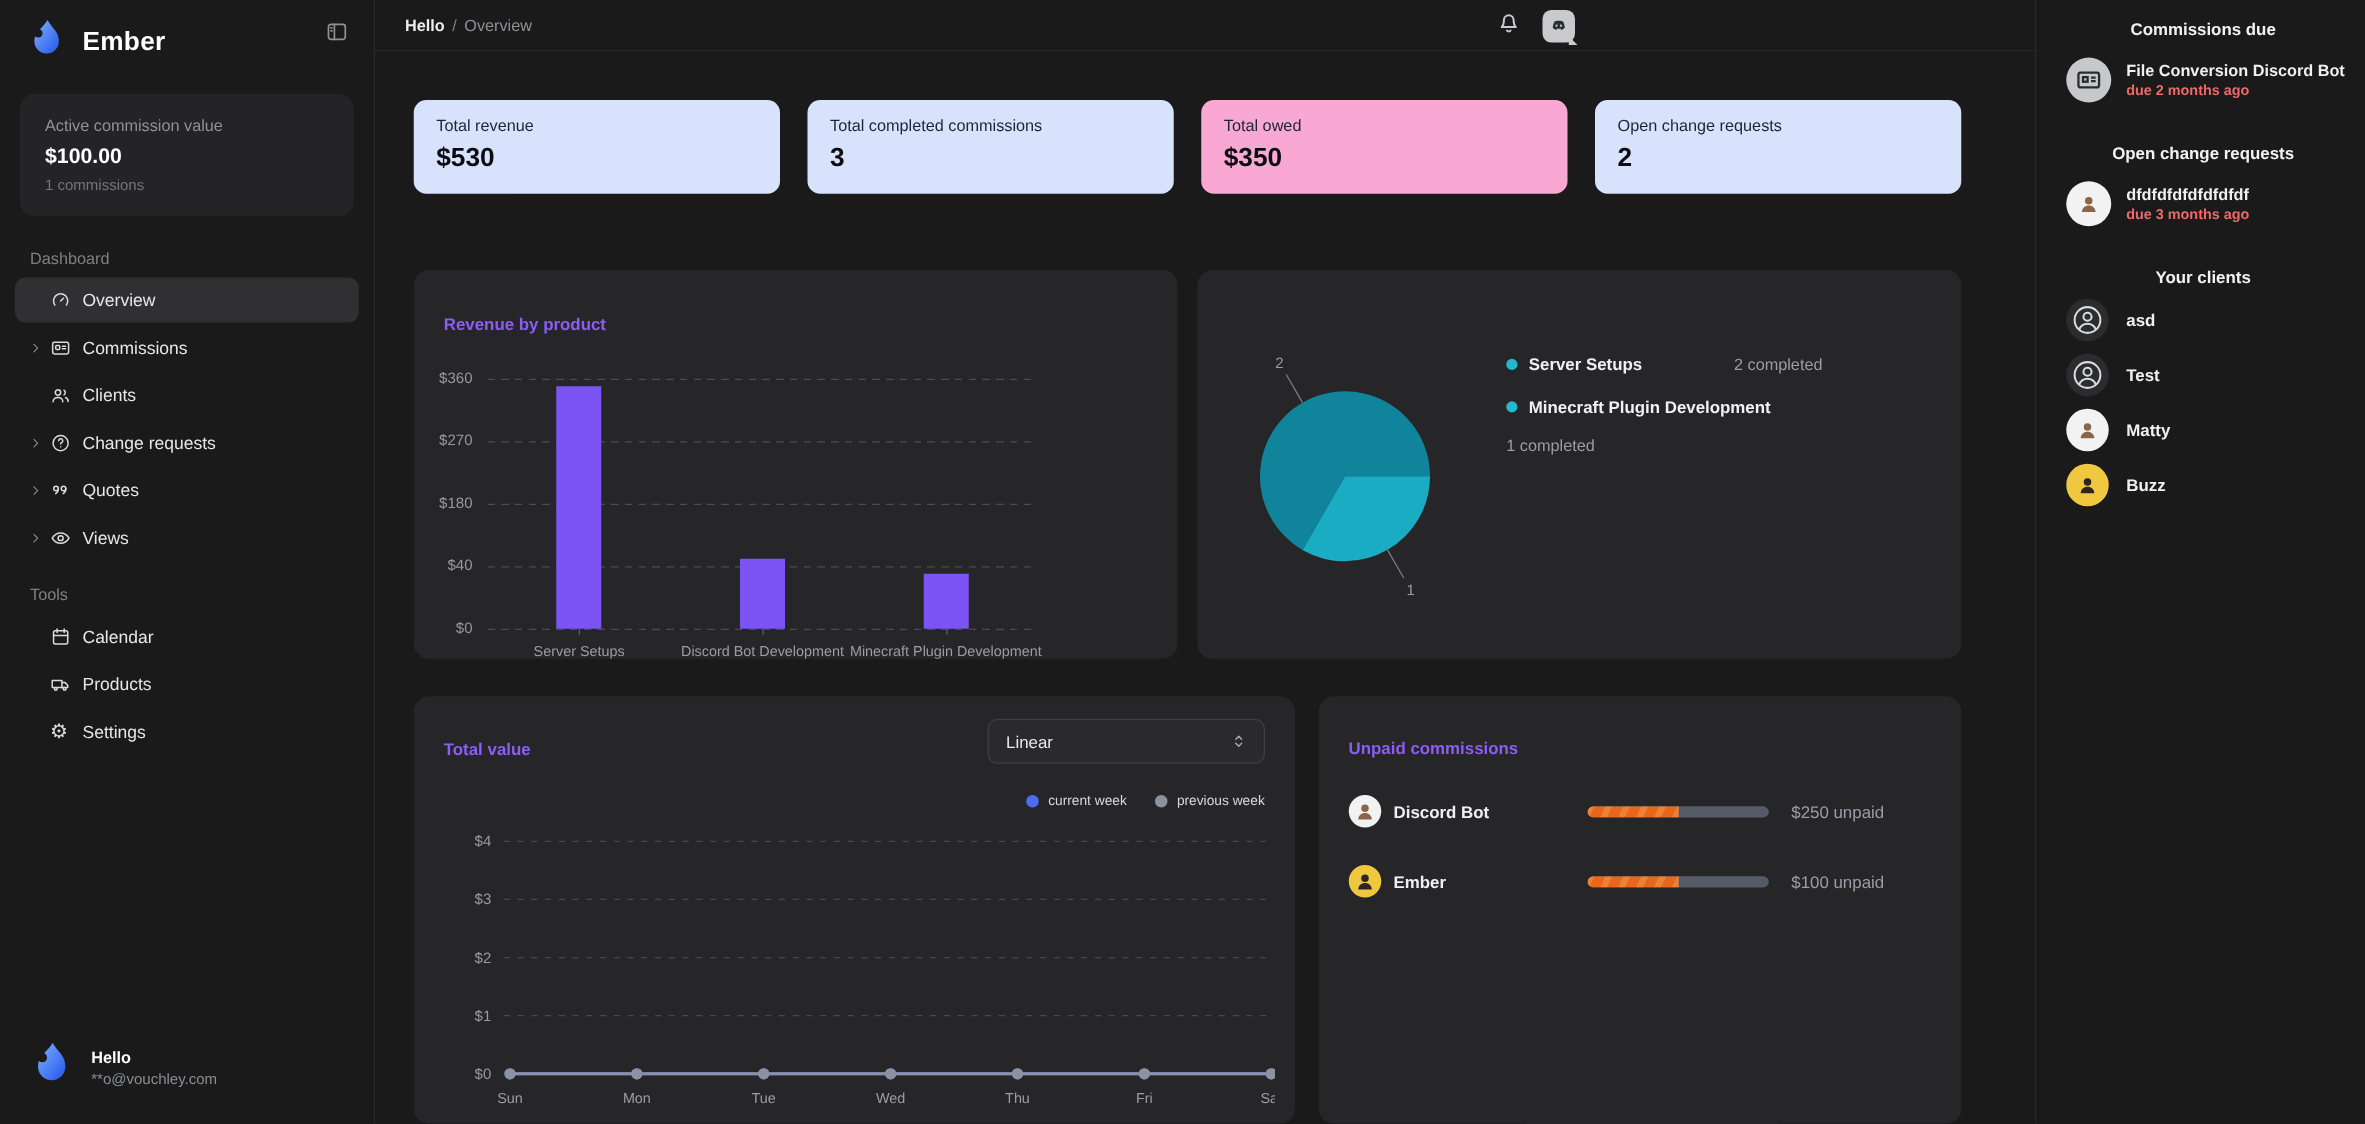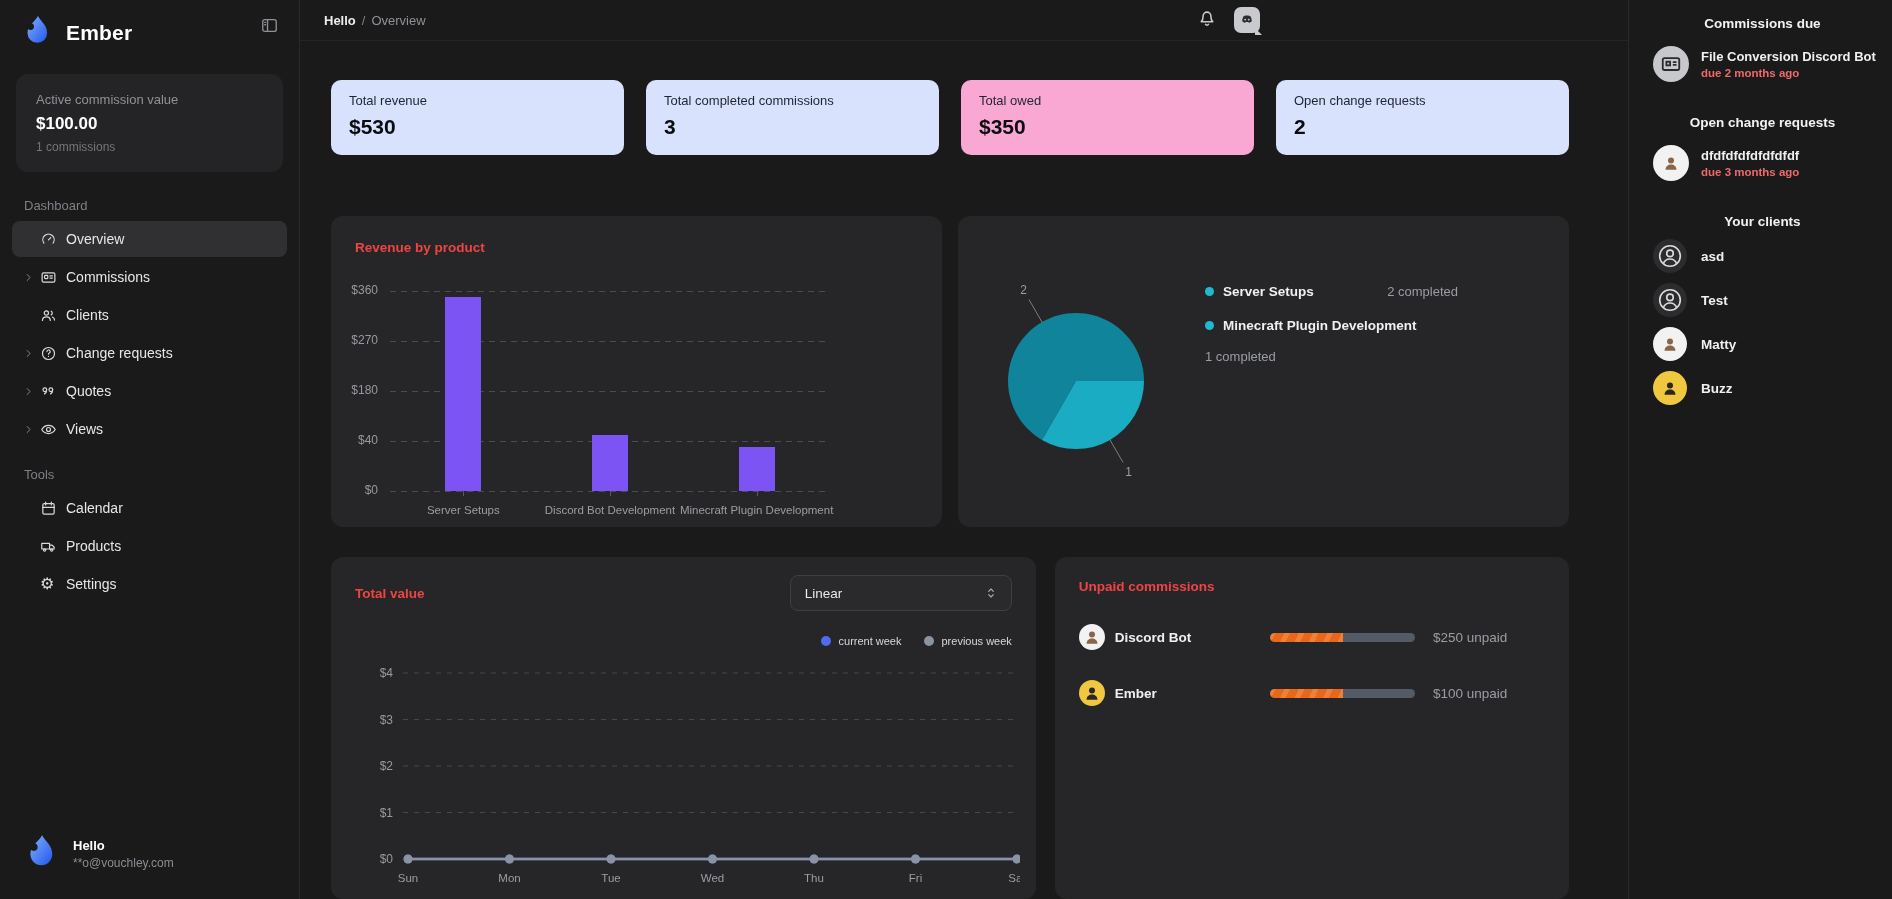--- a/index.html
+++ b/index.html
@@ -46,21 +46,21 @@
 
   .content { padding:39px 59px 0 31px; flex:1; display:flex; flex-direction:column; overflow:hidden; }
   .stats-row { display:flex; gap:22px; height:75px; flex:0 0 75px; }
   .stat-card { flex:1; border-radius:10px; padding:13px 18px; }
   .stat-label { font-size:13px; color:#1d2433; font-weight:500; }
   .stat-value { font-size:21px; font-weight:700; color:#0b0c10; margin-top:7px; }
 
   .charts-row { display:flex; gap:16px; height:311px; flex:0 0 311px; margin-top:61px; }
   .bottom-row { display:flex; gap:19px; height:342px; flex:0 0 342px; margin-top:30px; }
   .card { background:#262628; border-radius:12px; position:relative; overflow:hidden; }
-  .card-title { font-size:13.5px; font-weight:700; color:#ef4444; }
+  .card-title { font-size:13.5px; font-weight:700; color:#8b5cf6;margin-top:12px; }
 
   
   .revenue-card { flex:1; padding:24px 24px 0; }
   .bar-plot { position:relative; width:440px; height:200px; margin:36px 0 0 35px; }
   .gridline { position:absolute; left:0; width:100%; height:1px;
     background-image:repeating-linear-gradient(to right,#4c4c4f 0 6px,transparent 6px 11px); }
   .ytick { position:absolute; right:calc(100% + 12px); width:46px; text-align:right;
     font-size:12px; color:#97999e; }
   .bar { position:absolute; bottom:0; width:36px; background:#7c54f3; }
   .xtick-mark { position:absolute; top:200px; width:1px; height:5px; background:#5a5a5e; }

